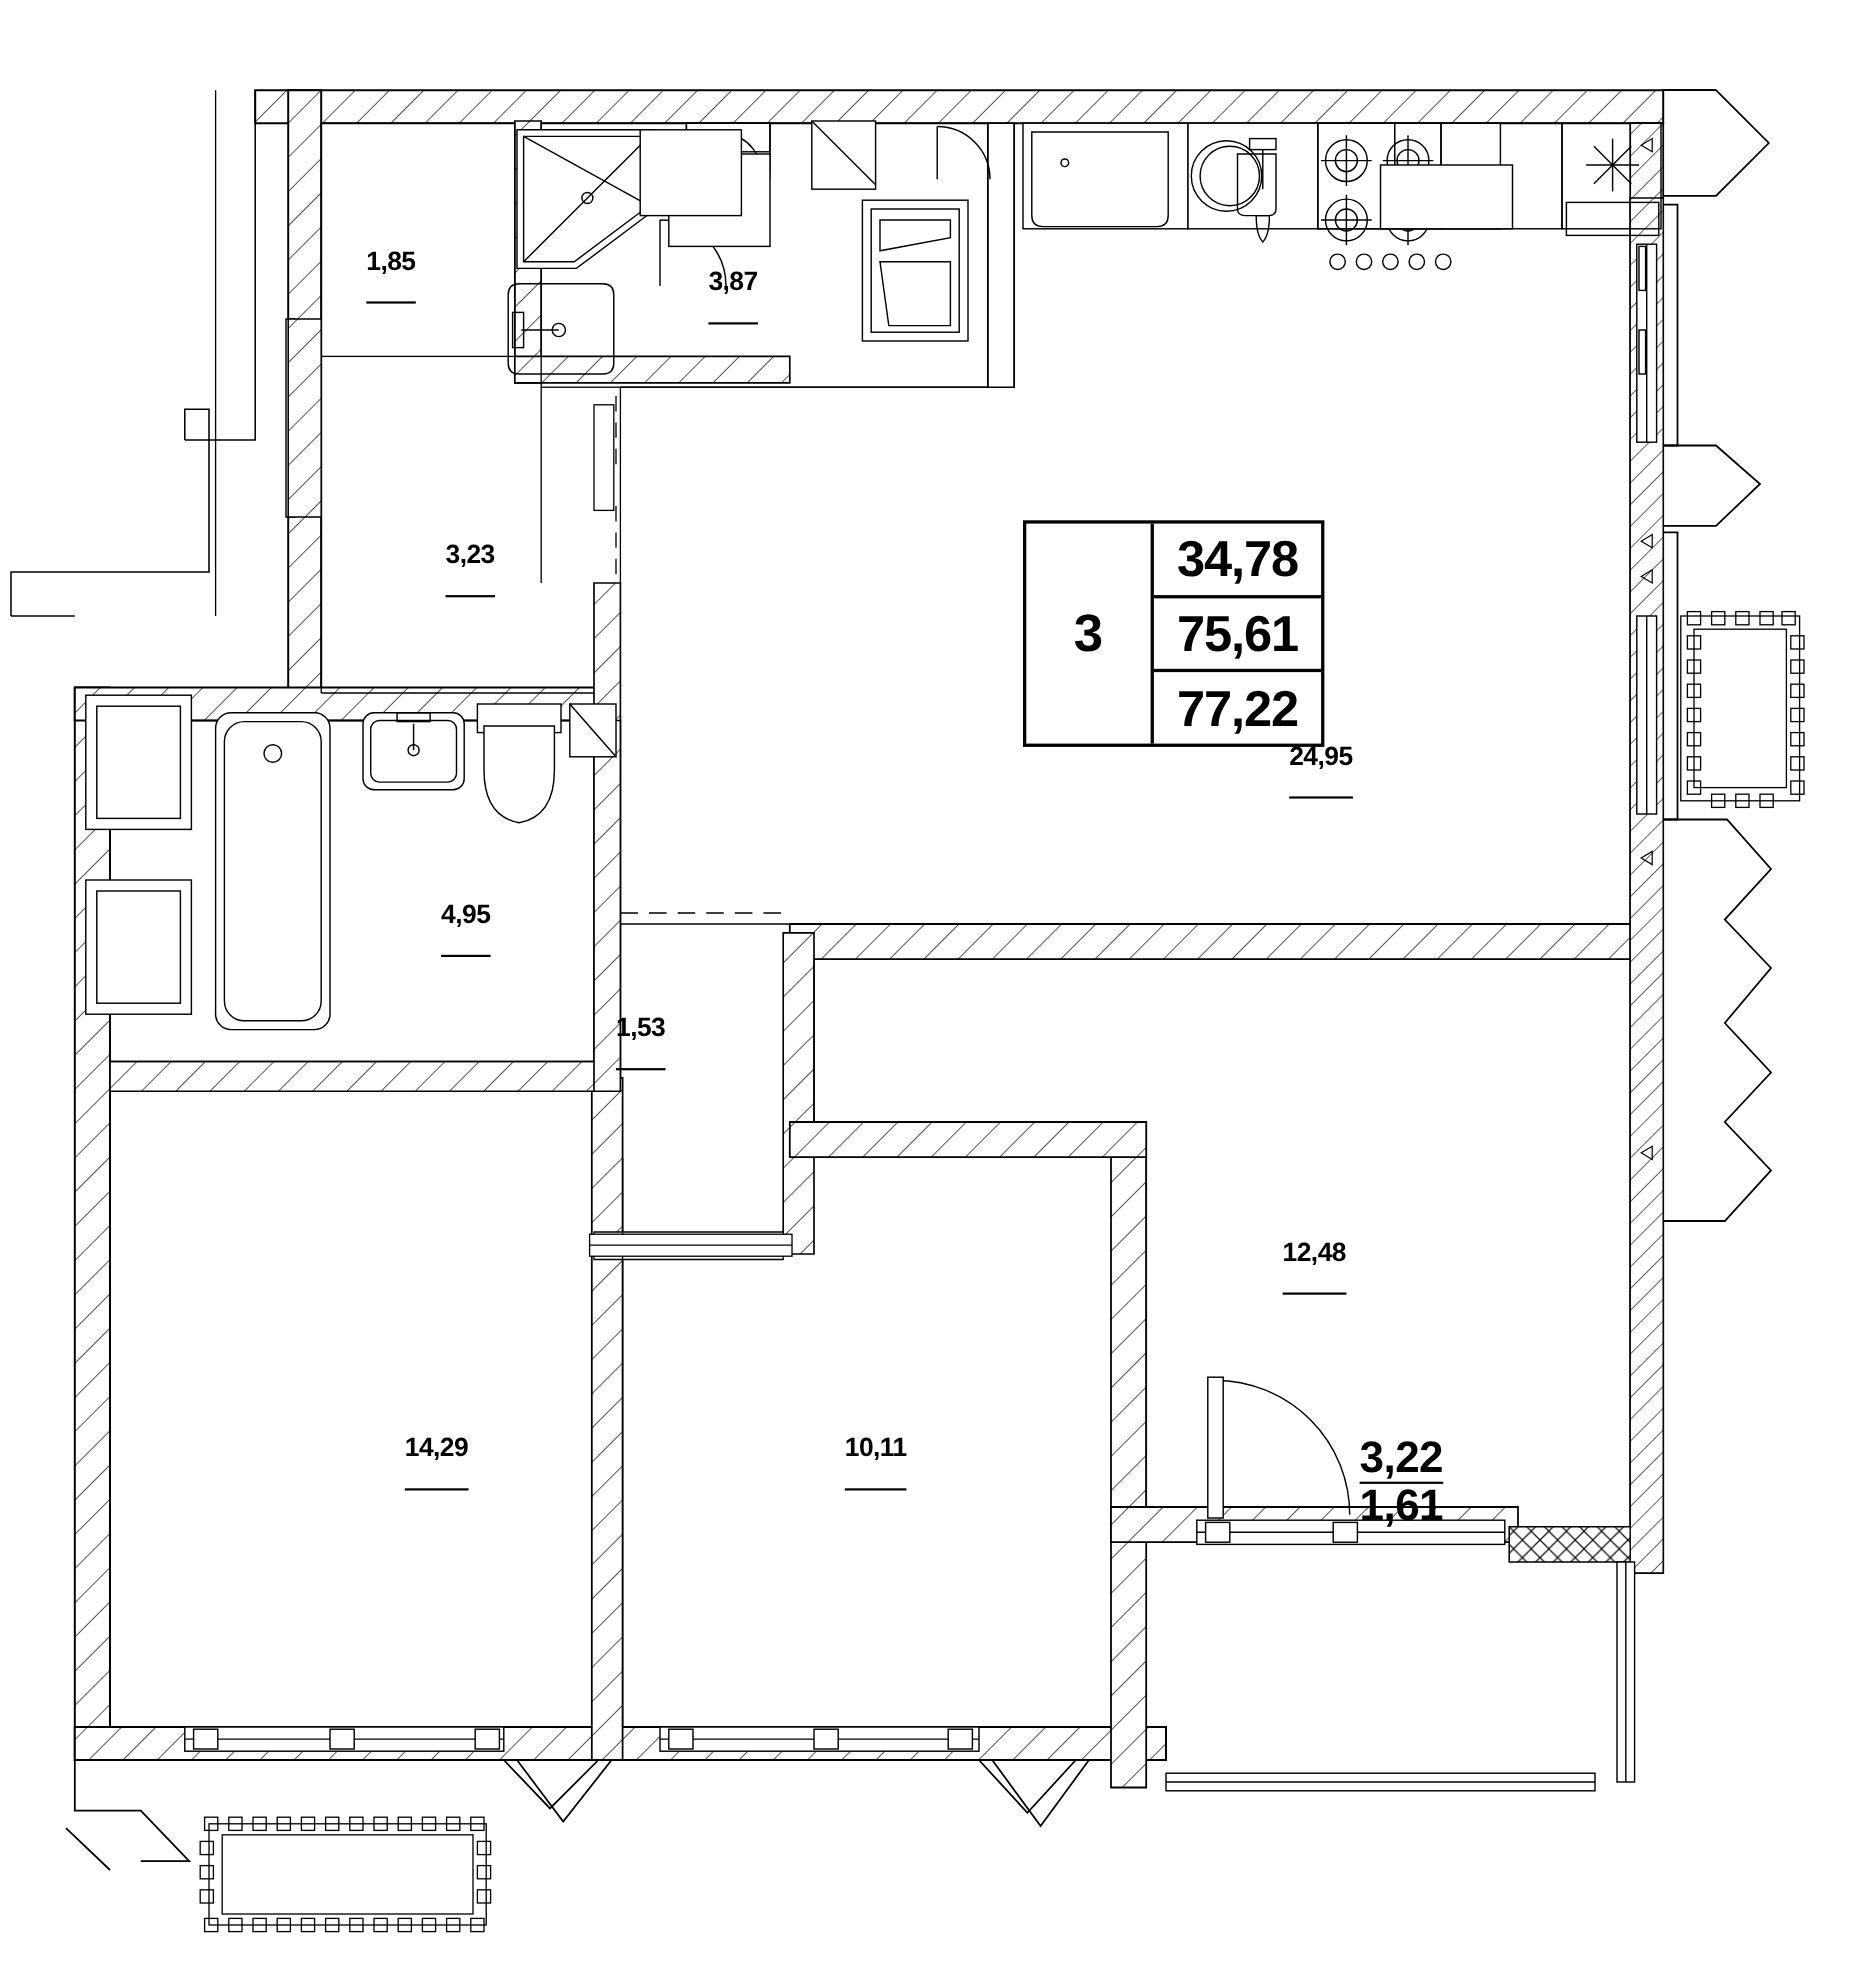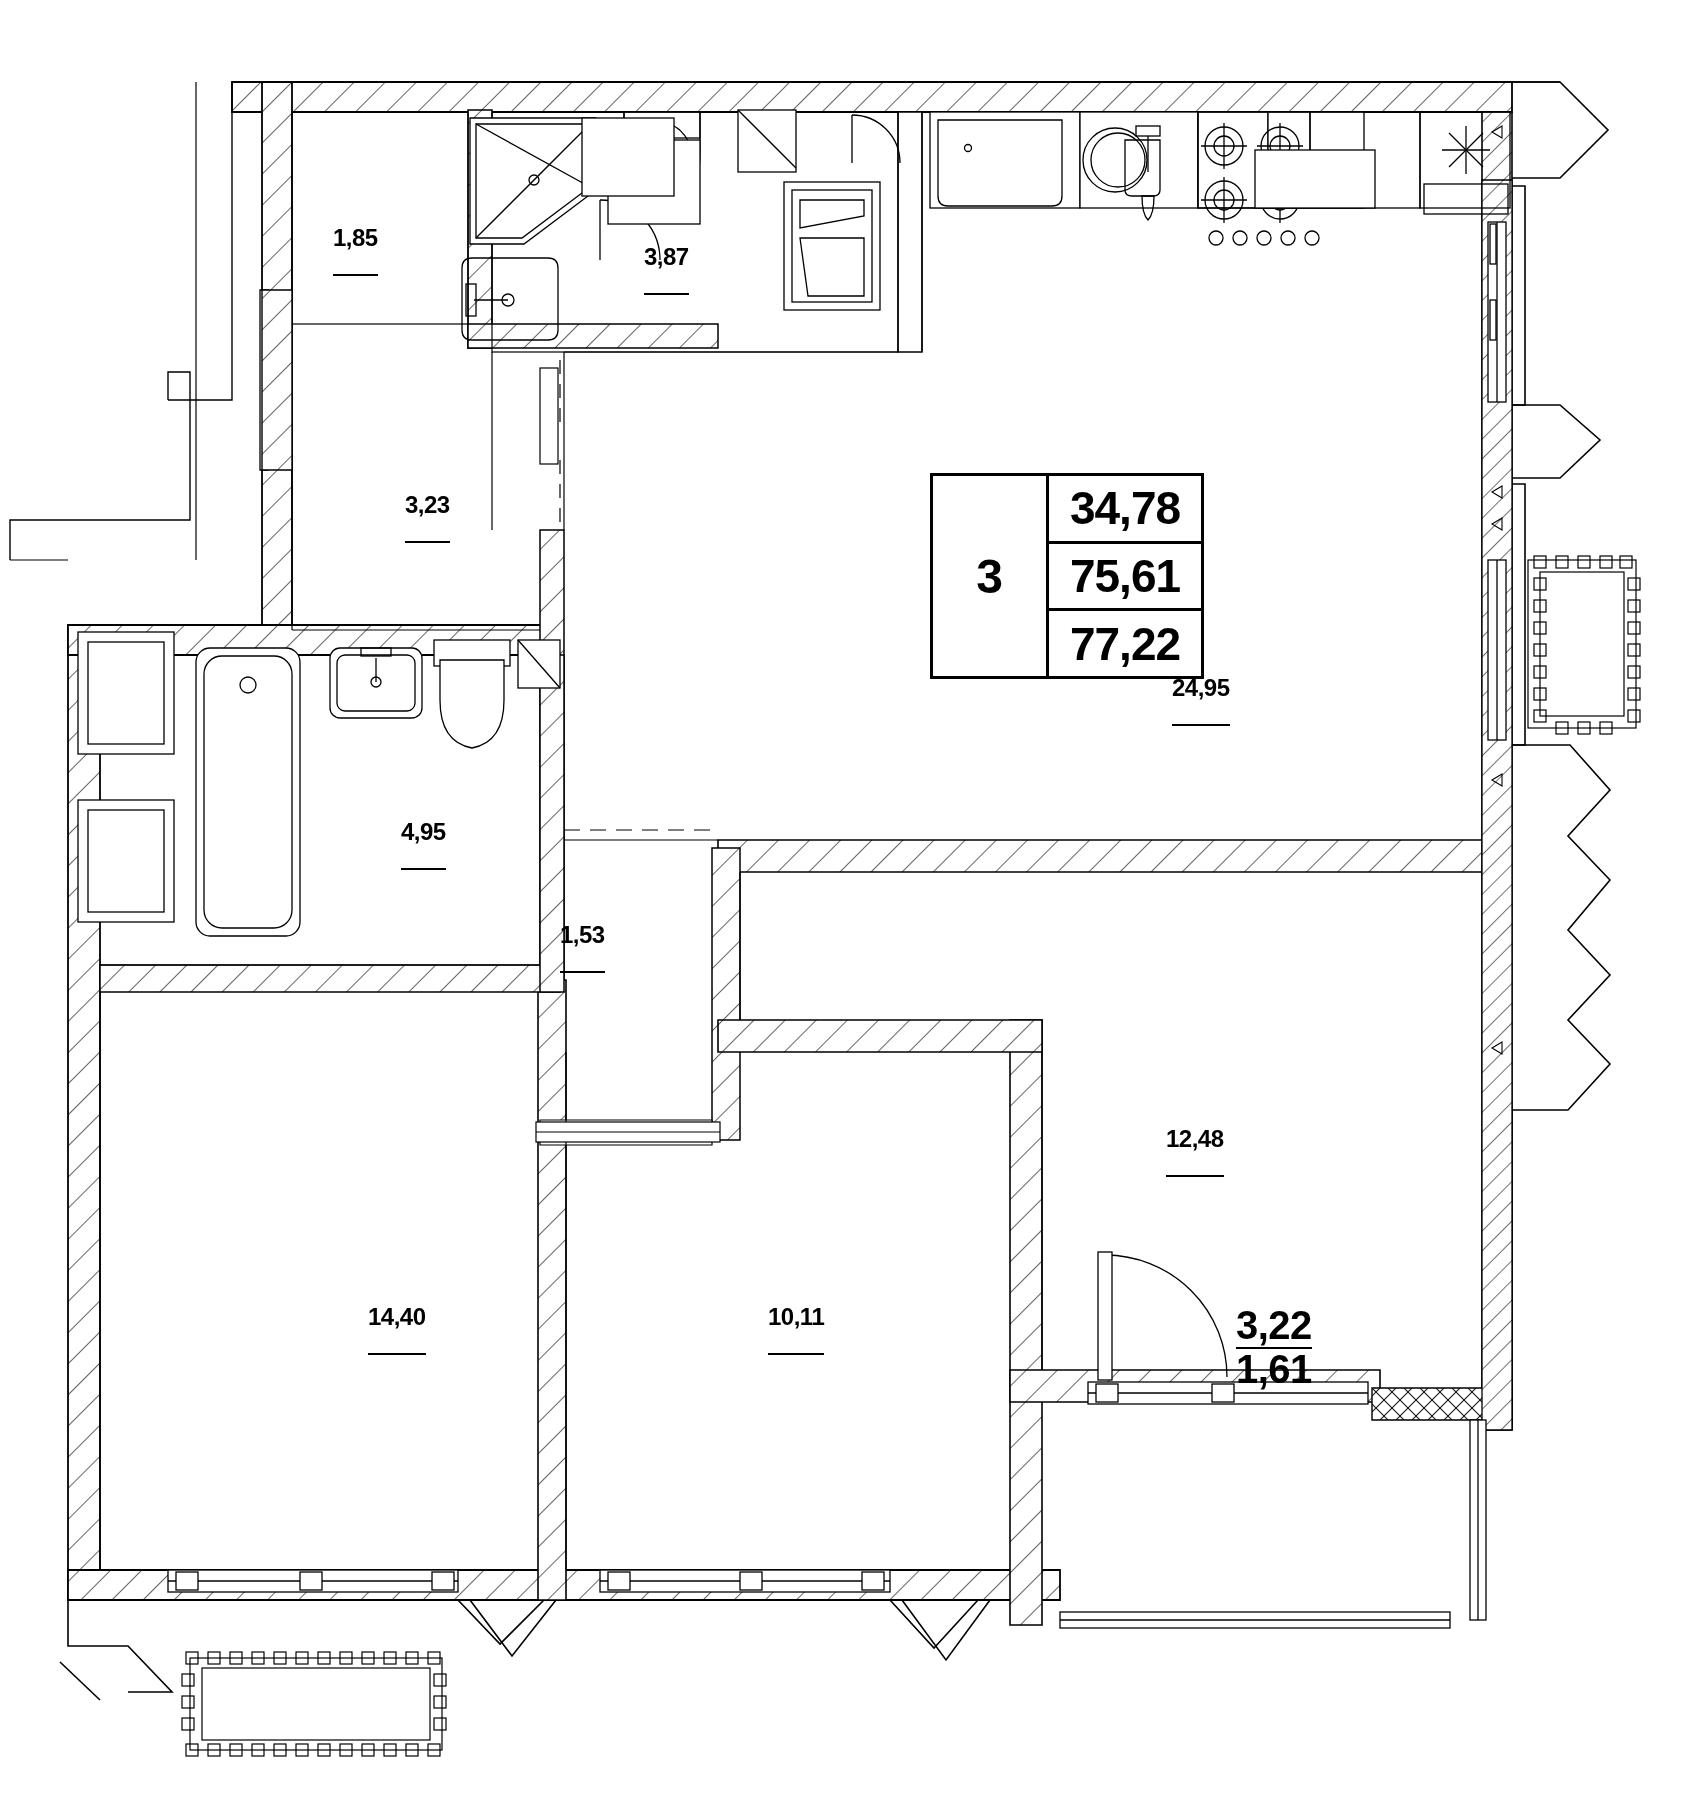--- a/index.html
+++ b/index.html
@@ -386,21 +386,21 @@
   </div>
 
   <div id="room-label-layer">
       <div class="lbl area-lbl" style="left: 333px; top: 218px;">1,85</div>
       <div class="lbl area-lbl" style="left: 644px; top: 237px;">3,87</div>
       <div class="lbl area-lbl" style="left: 405px; top: 485px;">3,23</div>
       <div class="lbl area-lbl" style="left: 401px; top: 783px; margin-top: 29px;">4,95</div>
       <div class="lbl area-lbl" style="left: 560px; top: 915px;">1,53</div>
       <div class="lbl area-lbl" style="left: 1172px; top: 668px;">24,95</div>
       <div class="lbl area-lbl" style="left: 1166px; top: 1119px;">12,48</div>
-      <div class="lbl area-lbl" style="left: 368px; top: 1297px;">14,40</div>
+      <div class="lbl area-lbl" style="left: 368px; top: 1297px;">14,29</div>
       <div class="lbl area-lbl" style="left: 768px; top: 1297px;">10,11</div>
     </div>
 
   <div class="lbl" id="balcony-label" style="left:1236px;top:1305px;">
     <div class="balcony-lbl balcony-top">3,22</div>
     <div class="balcony-lbl">1,61</div>
   </div>
 
 </div>
 

